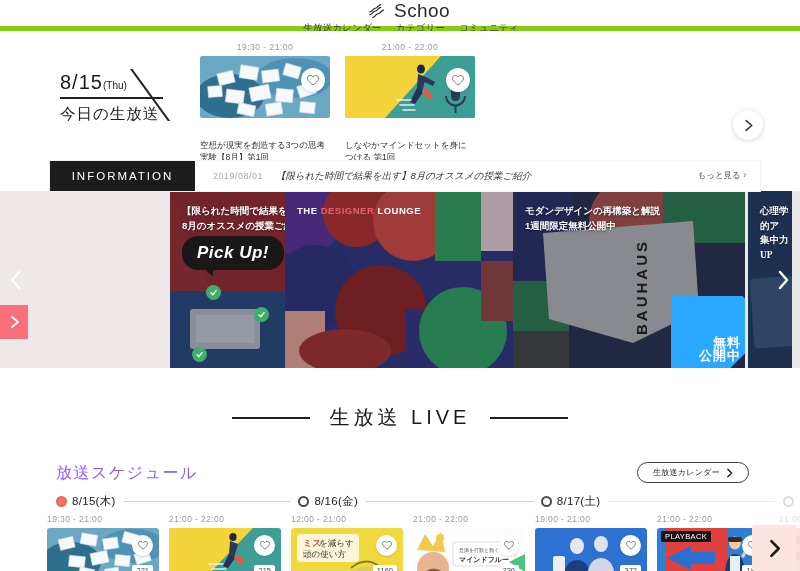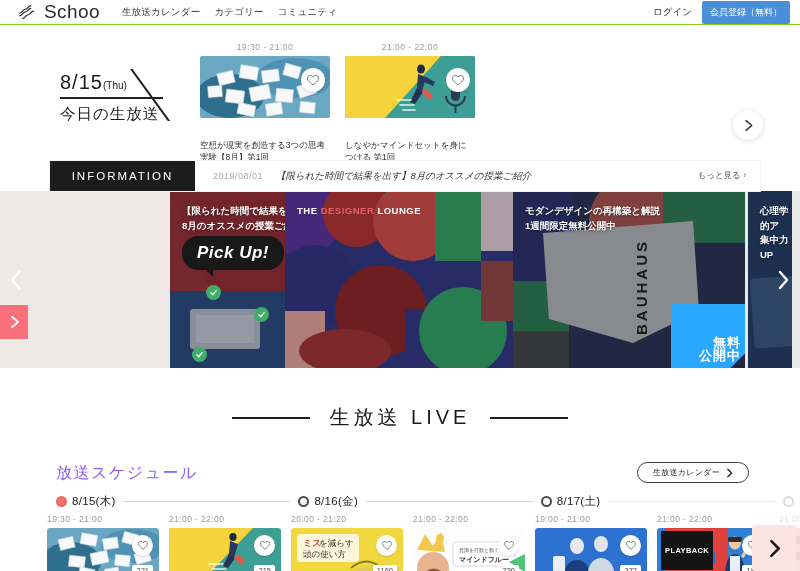--- a/index.html
+++ b/index.html
@@ -7,23 +7,24 @@
     width: 800px; height: 571px;
     overflow: hidden;
     background: #ffffff;
     font-family: "Liberation Sans", "DejaVu Sans", sans-serif;
     color: #333;
   }
   #root { position: relative; width: 800px; height: 571px; overflow: hidden; }
 
   
   .header {
-    position: absolute; left: 0; top: 0; width: 800px; height: 25px;
+    position: absolute; left: 0; top: 0; width: 800px; height: 31px;
     background: #fff; display: flex; align-items: center;
-    border-bottom: 1px solid #84cc16;
+    border-bottom: 5px solid #84cc16;
+    flex-direction: column;
   }
   .logo-wrap { display: flex; align-items: center; margin-left: 18px; }
   .logo-mark { width: 22px; height: 16px; margin-right: 4px; }
   .logo-text { font-size: 19px; font-weight: 400; letter-spacing: .4px; color: #2b2b2b; }
   .gnav { display: flex; align-items: center; margin-left: 22px; gap: 14px; }
   .gnav-item { font-size: 9.5px; color: #3a3a3a; letter-spacing: .2px; cursor: pointer; white-space: nowrap; }
   .header-right { margin-left: auto; display: flex; align-items: center; margin-right: 10px; gap: 10px; }
   .search-box {
     width: 128px; height: 19px; background: #f2f2f2; border-radius: 2px;
     display: flex; align-items: center; padding: 0 6px;
@@ -143,24 +144,24 @@
     position: absolute; right: 6px; bottom: 3px; background: #fff; border-radius: 2px;
     font-size: 7.5px; color: #444; padding: 1px 4px; line-height: 1.3;
   }
   .sched-next {
     position: absolute; left: 752px; top: 525px; width: 44px; height: 46px;
     background: #fce4e0; display: flex; align-items: center; justify-content: center;
     border-radius: 3px 0 0 3px; cursor: pointer; z-index: 4;
   }
   .playback-tag {
     position: absolute; left: 4px; top: 3px; background: #141414; color: #fff;
-    font-size: 7.5px; font-weight: 700; padding: 15px 4px; letter-spacing: .4px;
+    font-size: 7.5px; font-weight: 400; padding: 1px 4px; letter-spacing: .4px;
   }
   .free-badge {
-    position: absolute; right: 0; bottom: 0; width: 74px; height: 64px; overflow: hidden;
+    position: absolute; right: 0; bottom: 0; width: 74px; height: 72px; overflow: hidden;
   }
   .free-badge .tri {
     position: absolute; right: -6px; bottom: -10px; width: 104px; height: 104px;
     background: #2aa7ff; transform: rotate(45deg);
   }
   .free-badge .ftxt {
     position: absolute; right: 4px; bottom: 5px; color: #fff; font-size: 13px;
     font-weight: 700; line-height: 1.05; text-align: right; letter-spacing: 1px;
   }
   .bauhaus-word {
@@ -395,21 +396,21 @@
       <div class="slide-text" style="white-space:pre-line;">モダンデザインの再構築と解説
 1週間限定無料公開中</div>
       <div class="bauhaus-word">BAUHAUS</div>
       <div class="free-badge">
         <div class="tri"></div>
         <div class="ftxt" style="white-space:pre-line;">無料
 公開中</div>
       </div>
     </div>
 
-    <div class="slide" style="left:748px; width:44px;">
+    <div class="slide" style="left:748px; width:44px;font-family:Liberation Serif, serif;">
       <svg width="52" height="177" viewBox="0 0 52 177" preserveAspectRatio="none">
         <rect width="52" height="177" fill="#1d3050"></rect>
         <rect x="4" y="86" width="52" height="70" rx="4" fill="#2e4566" transform="rotate(-4 30 120)"></rect>
       </svg>
       <div class="slide-text" style="white-space:pre-line;">心理学的ア
 集中力UP</div>
     </div>
 
     <div class="car-arrow" id="car-prev">
       <svg width="14" height="20" viewBox="0 0 14 20">
@@ -527,21 +528,21 @@
         <div class="fav-circle">
           <svg width="10" height="9" viewBox="0 0 24 22">
               <path d="M12 20 C4 14 1 10 1 6.5 C1 3.4 3.4 1 6.5 1 C8.8 1 10.9 2.4 12 4.3 C13.1 2.4 15.2 1 17.5 1 C20.6 1 23 3.4 23 6.5 C23 10 20 14 12 20 Z" fill="none" stroke="#555" stroke-width="1.8"></path>
             </svg>
         </div>
         <div class="cnt-badge">215</div>
       </div>
     </div>
 
     <div class="scard">
-      <div class="scard-time">20:00 - 21:20</div>
+      <div class="scard-time">12:00 - 21:00</div>
       <div class="scard-thumb">
         <svg width="112" height="52" viewBox="0 0 112 52" preserveAspectRatio="none">
           <rect width="112" height="52" fill="#f2d83f"></rect>
           <rect x="6" y="6" width="62" height="28" rx="4" fill="#fdf6da"></rect>
           <text x="12" y="18" font-family="Liberation Sans" font-size="9" fill="#d6493f" font-weight="bold">ミス</text>
           <text x="28" y="18" font-family="Liberation Sans" font-size="8.5" fill="#333">を減らす</text>
           <text x="12" y="29" font-family="Liberation Sans" font-size="8.5" fill="#333">頭の使い方</text>
           <path d="M60 40 q14 -12 28 -2 q8 6 18 2" fill="none" stroke="#8a7a22" stroke-width="2"></path>
           <ellipse cx="86" cy="46" rx="26" ry="9" fill="#ded04e"></ellipse>
         </svg>

